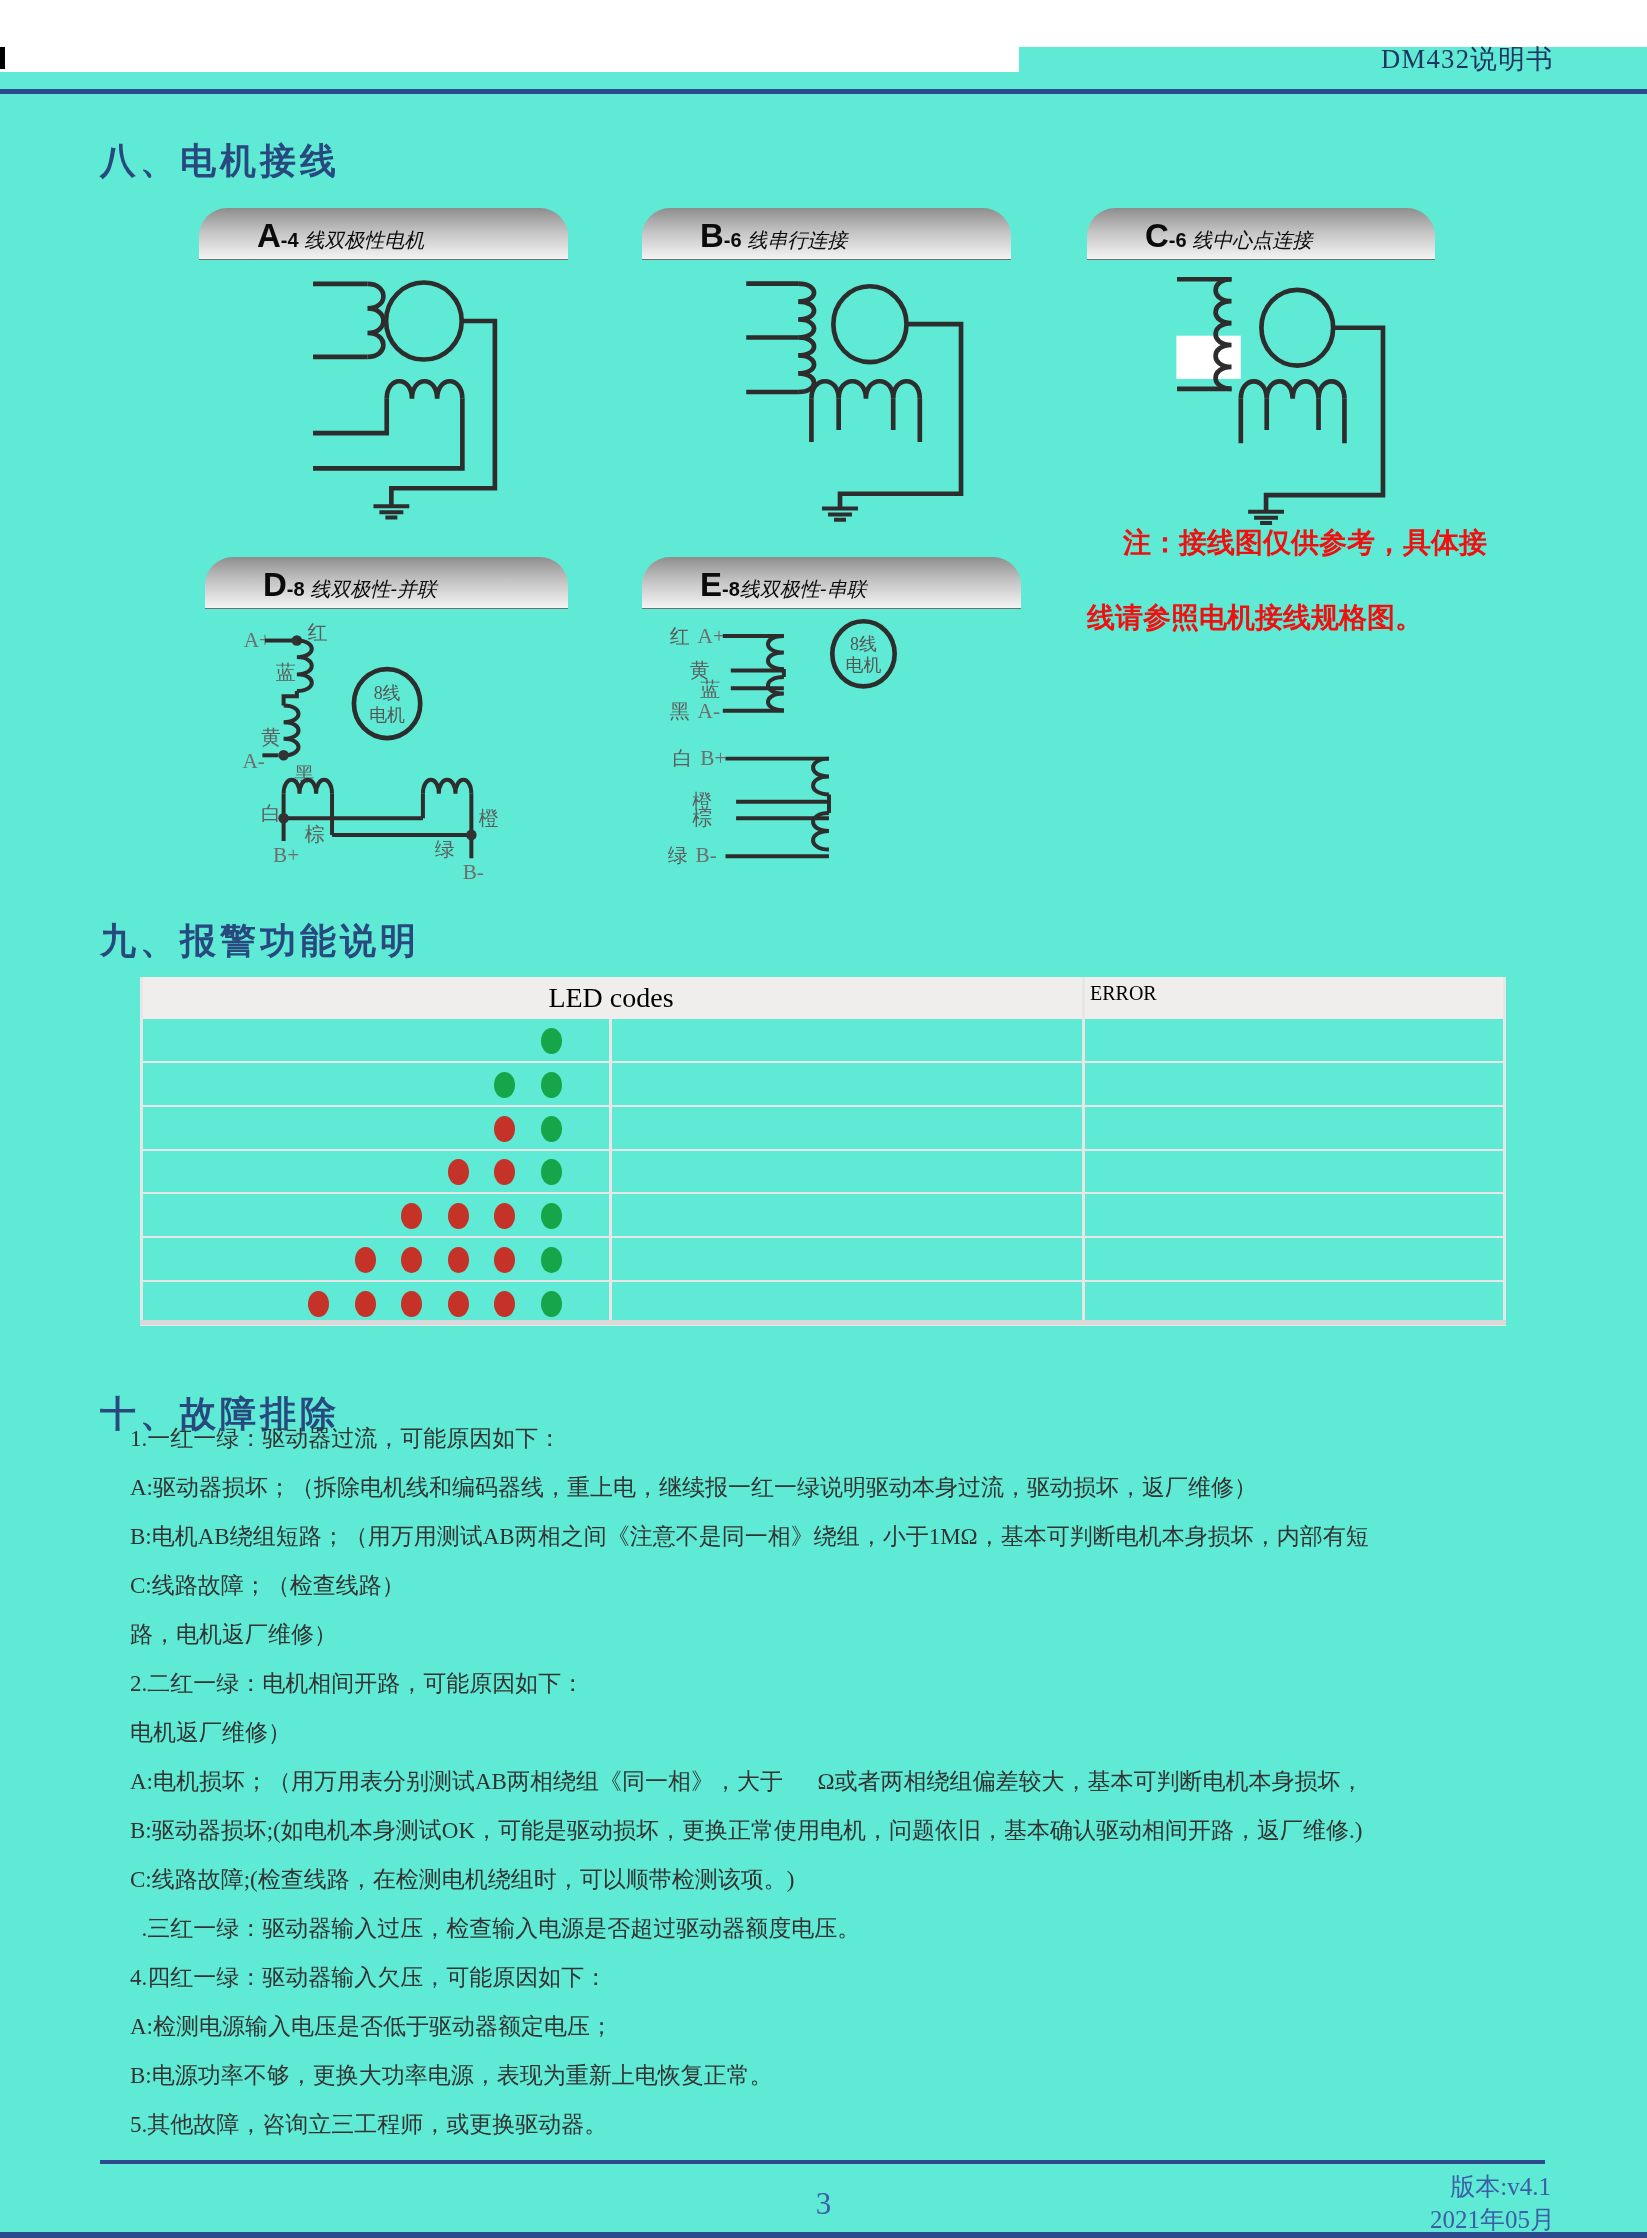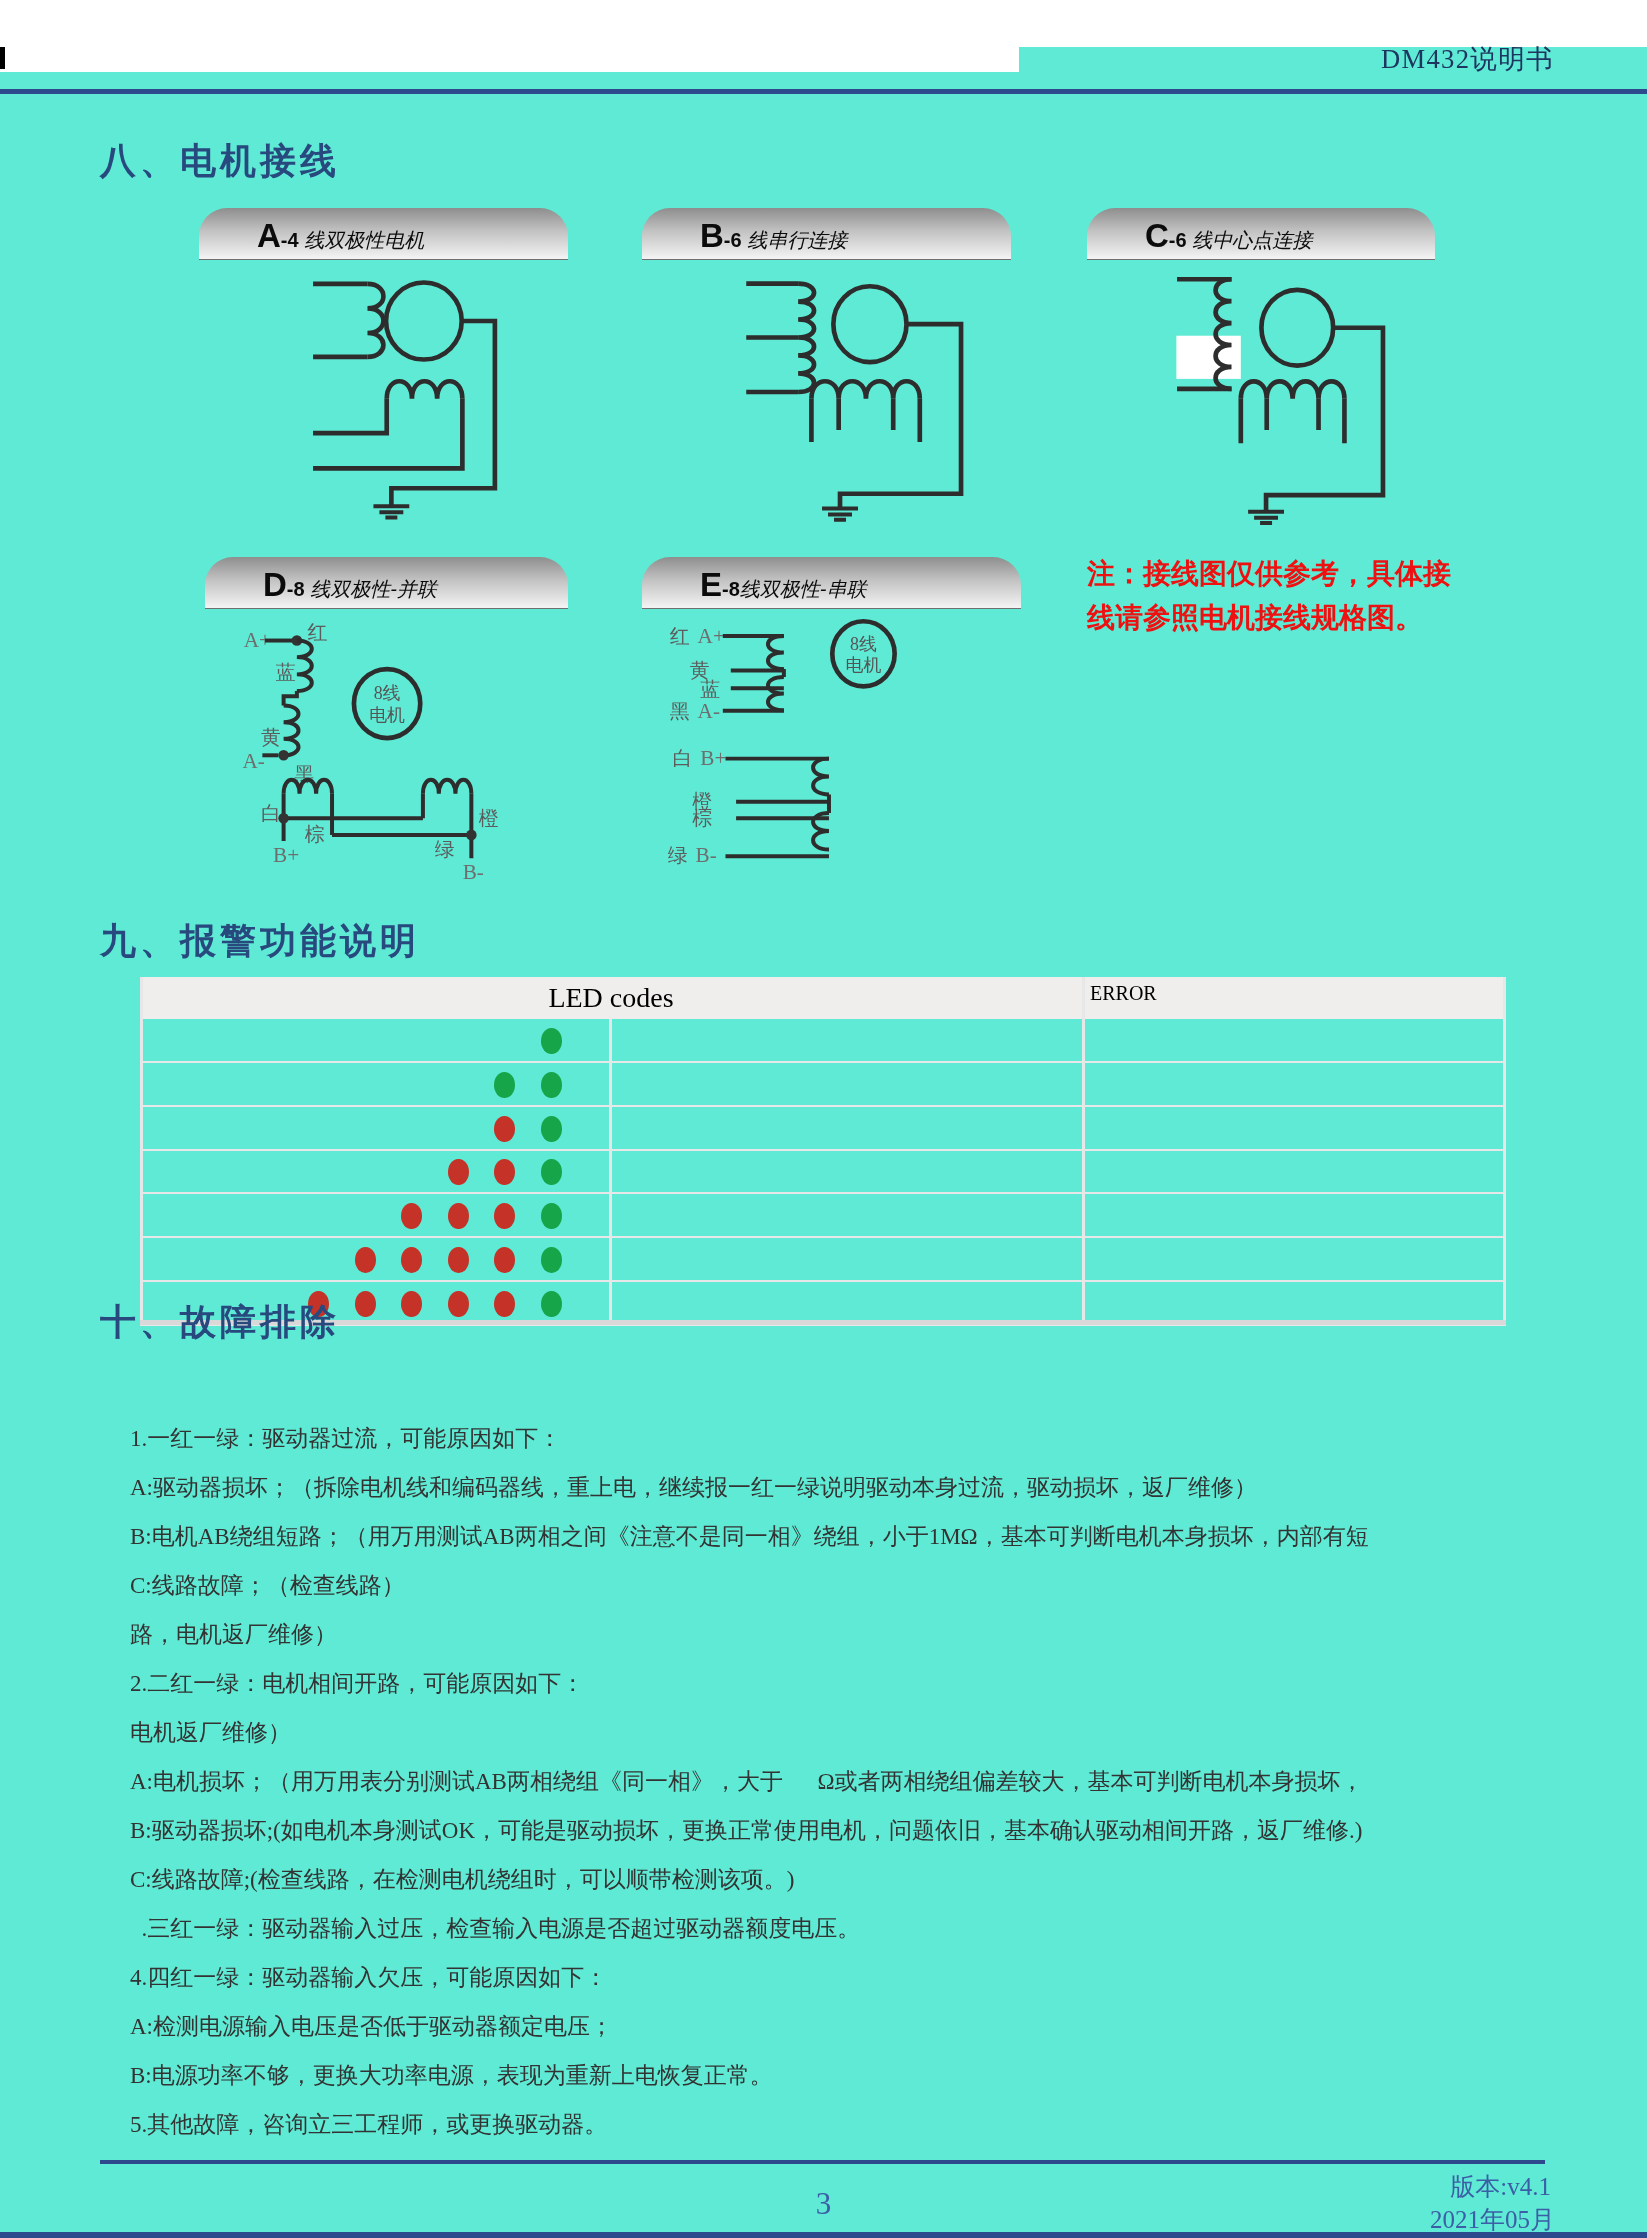--- a/index.html
+++ b/index.html
@@ -179,21 +179,21 @@
     <path class="thin" d="M298,218 C266,218 266,245 298,245 C266,245 266,272 298,272"></path>
     <path class="thin" d="M158,283 H298 M158,308 H298 M298,272 V300"></path>
     <text x="92" y="292">橙</text>
     <text x="92" y="318">棕</text>
     <path class="thin" d="M298,300 C266,300 266,327 298,327 C266,327 266,355 298,355"></path>
     <path class="thin" d="M142,365 H298"></path>
     <text x="55" y="374">绿</text>
     <text class="term" x="97" y="374">B-</text>
   </svg>
 
-  <div class="abs note-line" style="top:555px;">注：接线图仅供参考，具体接</div>
+  <div class="abs note-line" style="top:524px;margin-left:36px;">注：接线图仅供参考，具体接</div>
   <div class="abs sec-title" style="top:917px;">九、报警功能说明</div>
 
   <div class="abs note-line" style="top:599px;">线请参照电机接线规格图。</div>
 
   <div class="abs alarm-table">
     <div class="abs t-header"></div>
     <div class="abs t-h-led">LED codes</div>
     <div class="abs t-h-err">ERROR</div>
 
     <div class="abs tbl-row" style="top:42px;">
@@ -234,21 +234,21 @@
         <span class="led-dot" style="left: 401px; background: rgb(23, 165, 74);"></span>
       </div>
 
     <div class="abs t-vline" style="left:0;top:0;height:343px;"></div>
     <div class="abs t-vline" style="left:469px;top:42px;height:302px;"></div>
     <div class="abs t-vline" style="left:942px;top:0;height:343px;"></div>
     <div class="abs t-vline" style="left:1363px;top:0;height:343px;"></div>
     <div class="abs t-bottom"></div>
   </div>
 
-  <div class="abs sec-title" style="top:1298px;">十、故障排除</div>
+  <div class="abs sec-title" style="top:1390px;">十、故障排除</div>
 
   <div class="abs trouble">
     <div class="tline">1.一红一绿：驱动器过流，可能原因如下：</div>
     <div class="tline">A:驱动器损坏；（拆除电机线和编码器线，重上电，继续报一红一绿说明驱动本身过流，驱动损坏，返厂维修）</div>
     <div class="tline">B:电机AB绕组短路；（用万用测试AB两相之间《注意不是同一相》绕组，小于1MΩ，基本可判断电机本身损坏，内部有短</div>
     <div class="tline">C:线路故障；（检查线路）</div>
     <div class="tline">路，电机返厂维修）</div>
     <div class="tline">2.二红一绿：电机相间开路，可能原因如下：</div>
     <div class="tline">电机返厂维修）</div>
     <div class="tline">A:电机损坏；（用万用表分别测试AB两相绕组《同一相》，大于      Ω或者两相绕组偏差较大，基本可判断电机本身损坏，</div>

